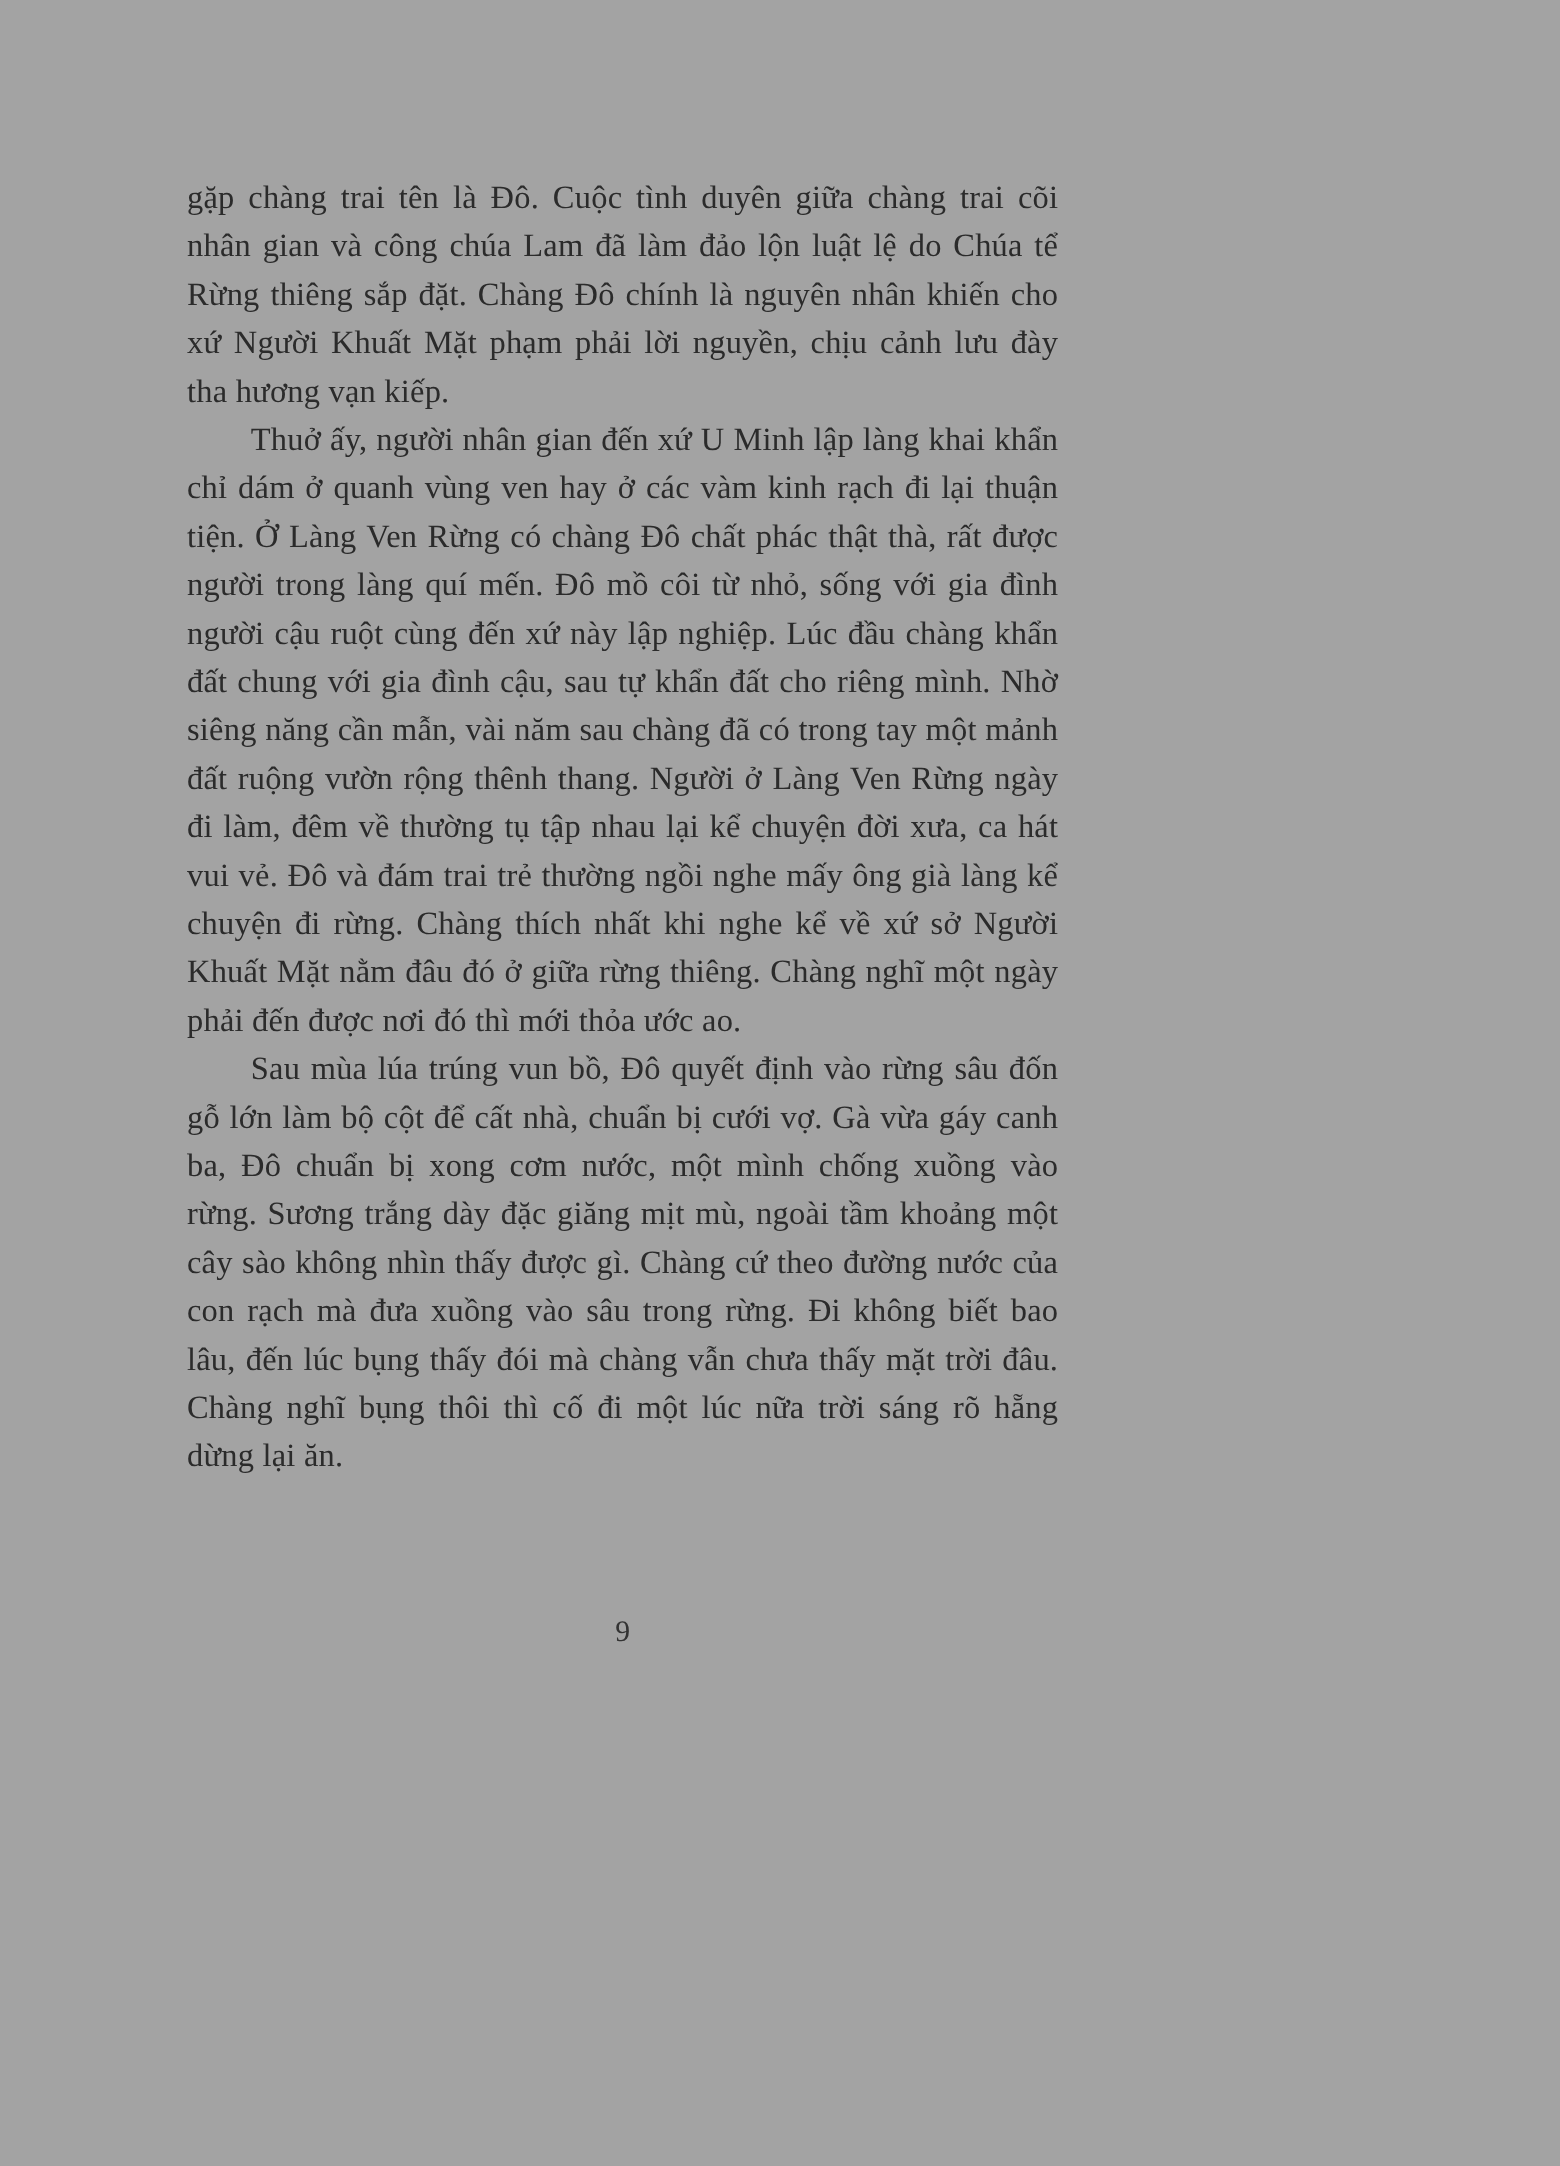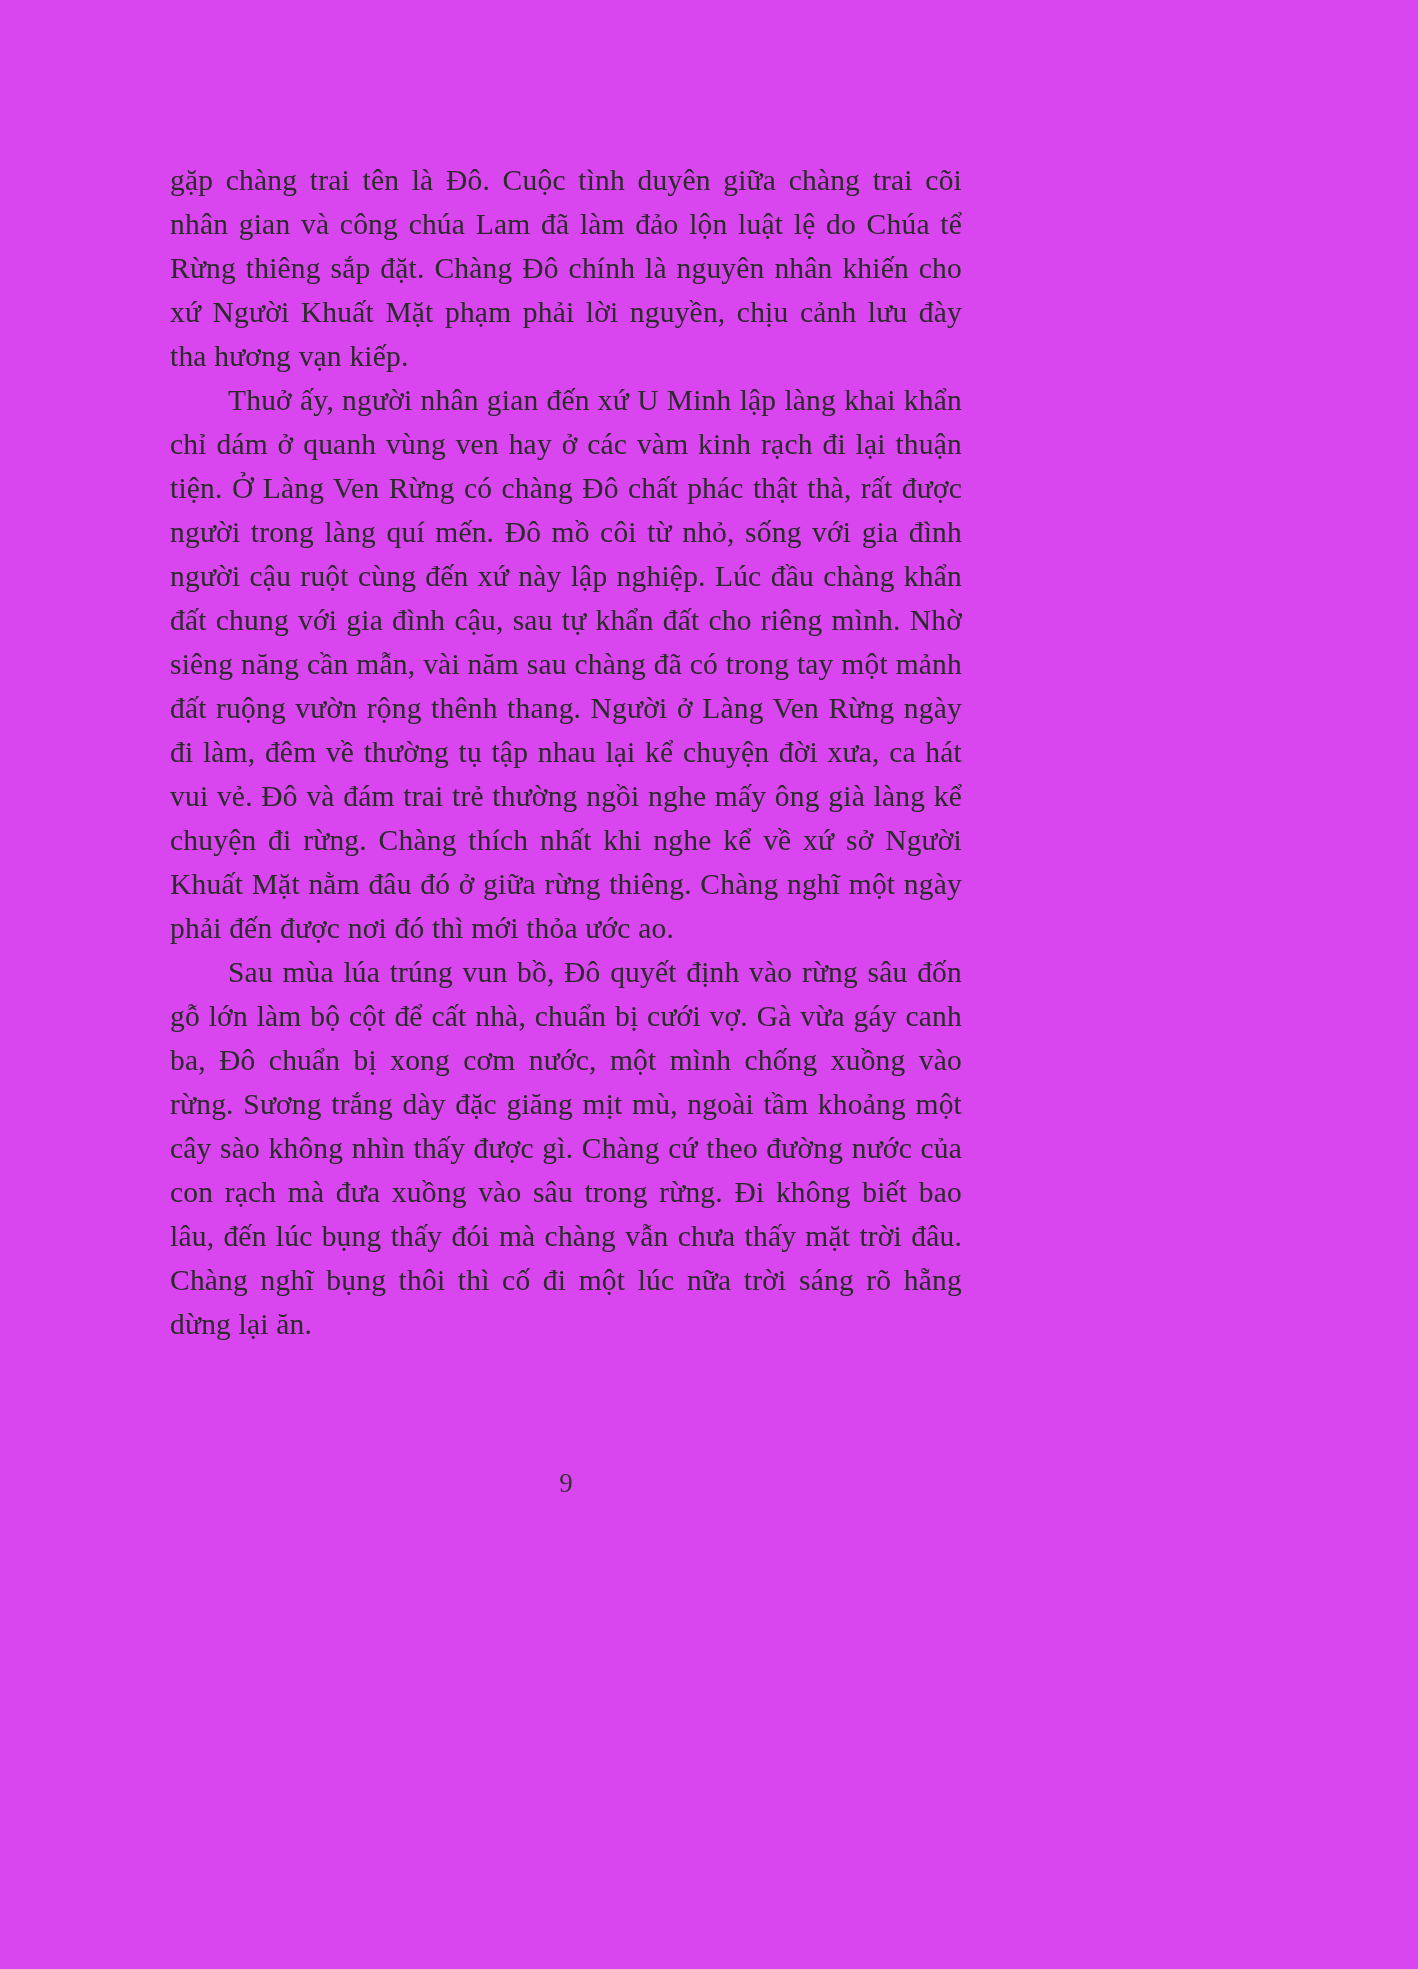--- a/index.html
+++ b/index.html
@@ -4,21 +4,21 @@
 <style>
   html, body {
     margin: 0;
     padding: 0;
     background: #ffffff;
   }
   .page {
     position: relative;
     width: 1418px;
     height: 1969px;
-    background: #d946ef;
+    background: #a3a3a3;
     overflow: hidden;
     font-family: "Liberation Serif", "DejaVu Serif", serif;
     color: #2b2b2b;
   }
   .text-block {
     position: absolute;
     left: 170px;
     top: 158px;
     width: 792px;
     font-size: 29.5px;

